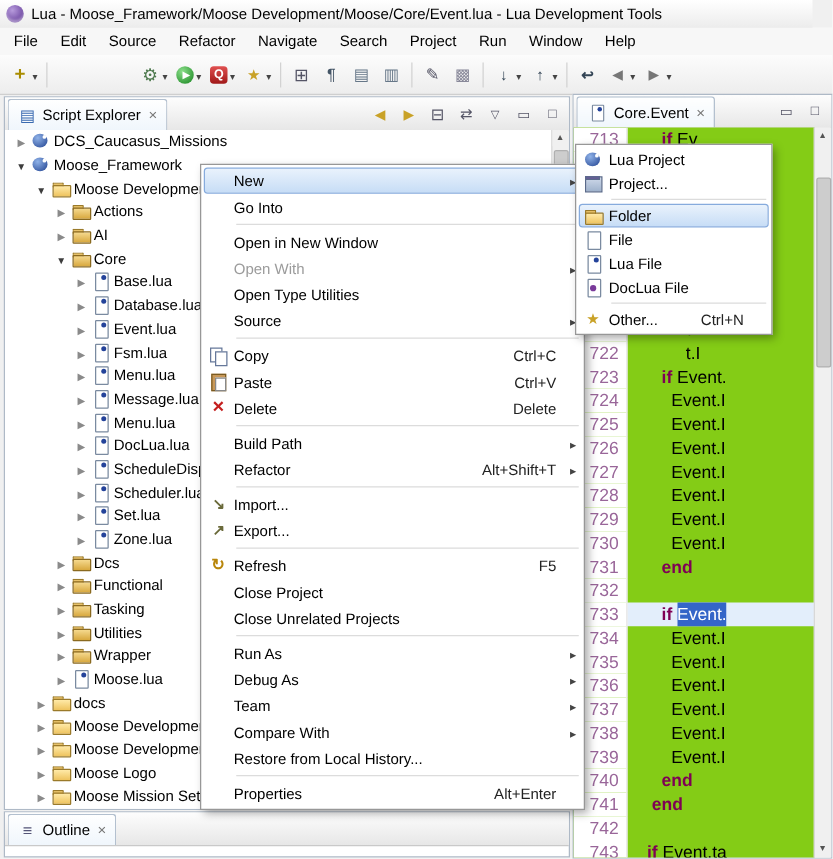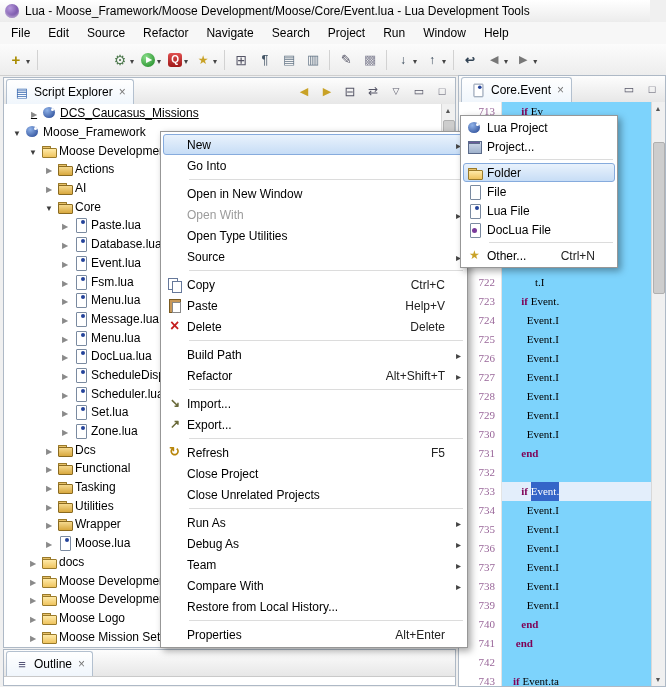--- a/index.html
+++ b/index.html
@@ -105,22 +105,22 @@
   .m-item.hl{background:linear-gradient(#e9f2fc,#c7ddf6);border-color:#86abdd}
   .m-item.dis{color:#9b9b9b}
   .m-label{padding-left:3px}
   .m-accel{margin-left:auto;padding-right:4px;color:#222}
   .m-item.dis .m-accel{color:#9b9b9b}
   .m-arrow{width:12px;text-align:right;color:#444;flex:0 0 12px}
   .m-arrow.has::before{content:"▸";font-size:10px}
   .m-sep{height:1px;background:#dcdcdc;margin:3px 2px 3px 26px}
 
   
-  .code{position:absolute;left:0;top:26px;right:13px;bottom:0;overflow:hidden;background:#7dd3fc;
-        font-family:Liberation Serif, serif;font-size:11px;line-height:19px;white-space:pre}
+  .code{position:absolute;left:0;top:26px;right:13px;bottom:0;overflow:hidden;background:#84cc16;
+        font-family:Liberation Sans, sans-serif;font-size:14px;line-height:19px;white-space:pre}
   .cl{height:19px;display:flex}
   .ln{width:36px;flex:0 0 36px;text-align:right;padding-right:6px;color:#996699;background:#fff;border-right:1px solid #e4e4e4}
   .cl.cur{background:#e3eefb}
   .cl.cur .ln{background:#fff}
   .cs-p{color:#000}
   .cs-k{color:#7f0055;font-weight:bold}
   .cs-s{background:#3465c8;color:#fff}
 
   
   .vscroll{position:absolute;right:0;top:26px;bottom:0;width:13px;background:#f0f0f0;border-left:1px solid #d8d8d8}
@@ -227,21 +227,21 @@
         <span class="ehi eh-back"></span>
         <span class="ehi eh-fwd"></span>
         <span class="ehi eh-collapse"></span>
         <span class="ehi eh-link"></span>
         <span class="ehi eh-menu"></span>
         <span class="ehi eh-min"></span>
         <span class="ehi eh-max"></span>
       </span>
   </div>
   <div class="tree" id="tree">
-      <div class="tree-row" style="padding-left: 23px; text-decoration: underline;">
+      <div class="tree-row" style="padding-left: 6px;">
         <span class="tree-arrow arr-col"></span>
         <span class="ic ic-proj"></span>
         <span class="tree-label">DCS_Caucasus_Missions</span>
       </div>
       <div class="tree-row" style="padding-left: 6px;">
         <span class="tree-arrow arr-exp"></span>
         <span class="ic ic-proj"></span>
         <span class="tree-label">Moose_Framework</span>
       </div>
       <div class="tree-row" style="padding-left: 22px;">
@@ -260,21 +260,21 @@
         <span class="tree-label">AI</span>
       </div>
       <div class="tree-row" style="padding-left: 38px;">
         <span class="tree-arrow arr-exp"></span>
         <span class="ic ic-srcfolder"></span>
         <span class="tree-label">Core</span>
       </div>
       <div class="tree-row" style="padding-left: 54px;">
         <span class="tree-arrow arr-col"></span>
         <span class="ic ic-luapage"></span>
-        <span class="tree-label">Paste.lua</span>
+        <span class="tree-label">Base.lua</span>
       </div>
       <div class="tree-row" style="padding-left: 54px;">
         <span class="tree-arrow arr-col"></span>
         <span class="ic ic-luapage"></span>
         <span class="tree-label">Database.lua</span>
       </div>
       <div class="tree-row" style="padding-left: 54px;">
         <span class="tree-arrow arr-col"></span>
         <span class="ic ic-luapage"></span>
         <span class="tree-label">Event.lua</span>
@@ -458,21 +458,21 @@
     <div class="m-sep"></div>
     <div class="m-item">
       <span class="ic ic-copy"></span>
       <span class="m-label">Copy</span>
       <span class="m-accel">Ctrl+C</span>
       <span class="m-arrow"></span>
     </div>
     <div class="m-item">
       <span class="ic ic-paste"></span>
       <span class="m-label">Paste</span>
-      <span class="m-accel">Help+V</span>
+      <span class="m-accel">Ctrl+V</span>
       <span class="m-arrow"></span>
     </div>
     <div class="m-item">
       <span class="ic ic-x"></span>
       <span class="m-label">Delete</span>
       <span class="m-accel">Delete</span>
       <span class="m-arrow"></span>
     </div>
     <div class="m-sep"></div>
     <div class="m-item">

